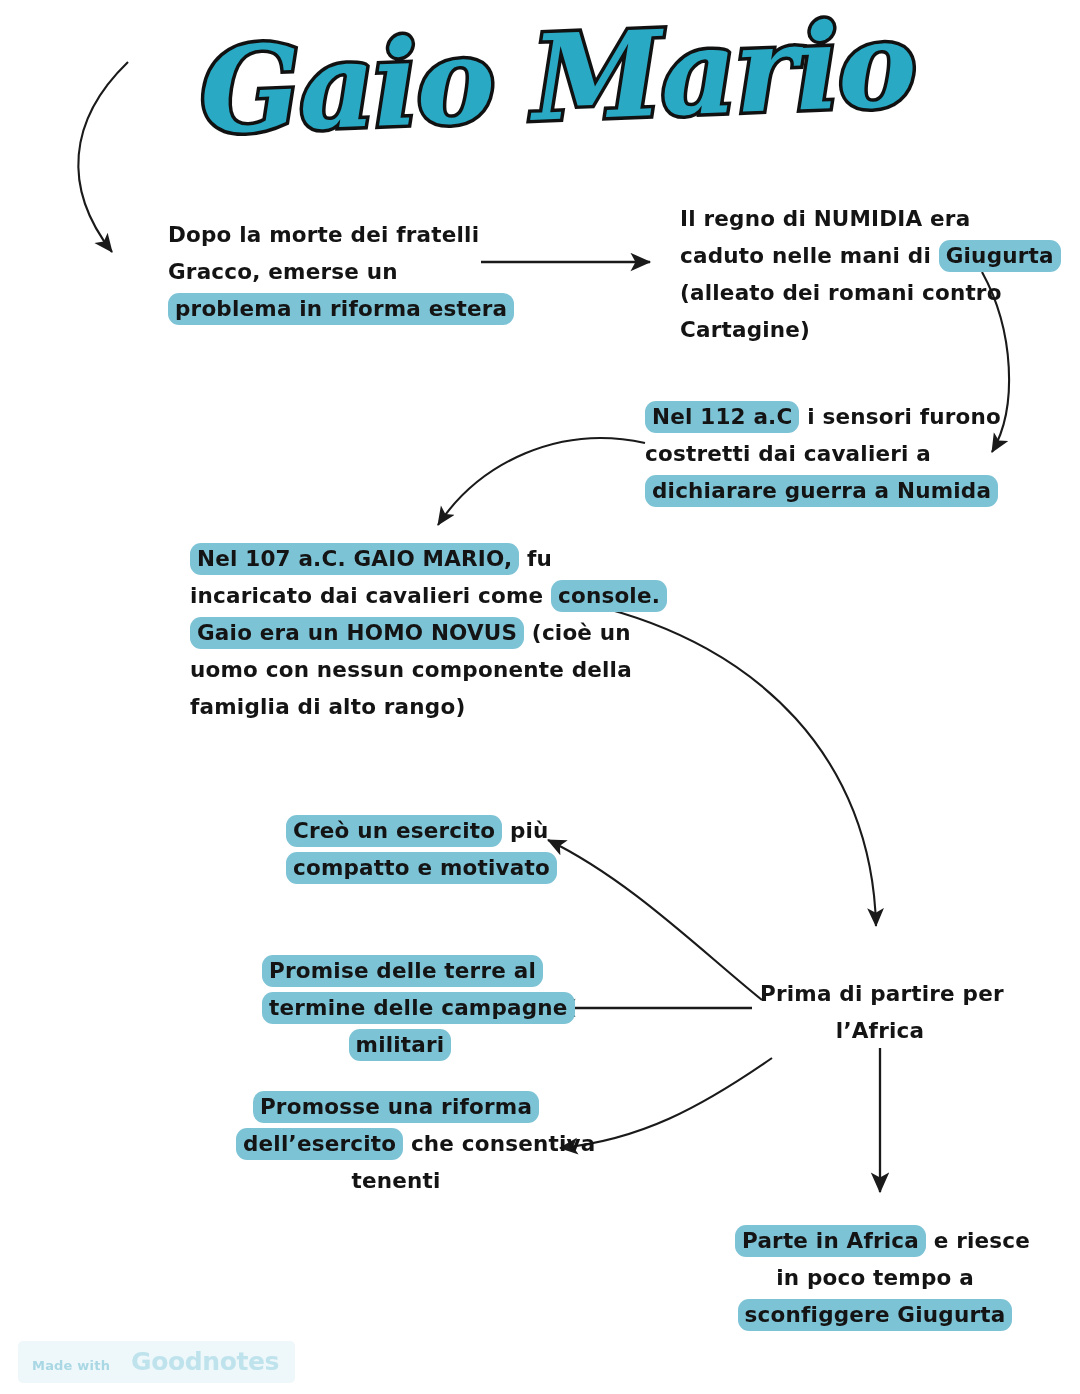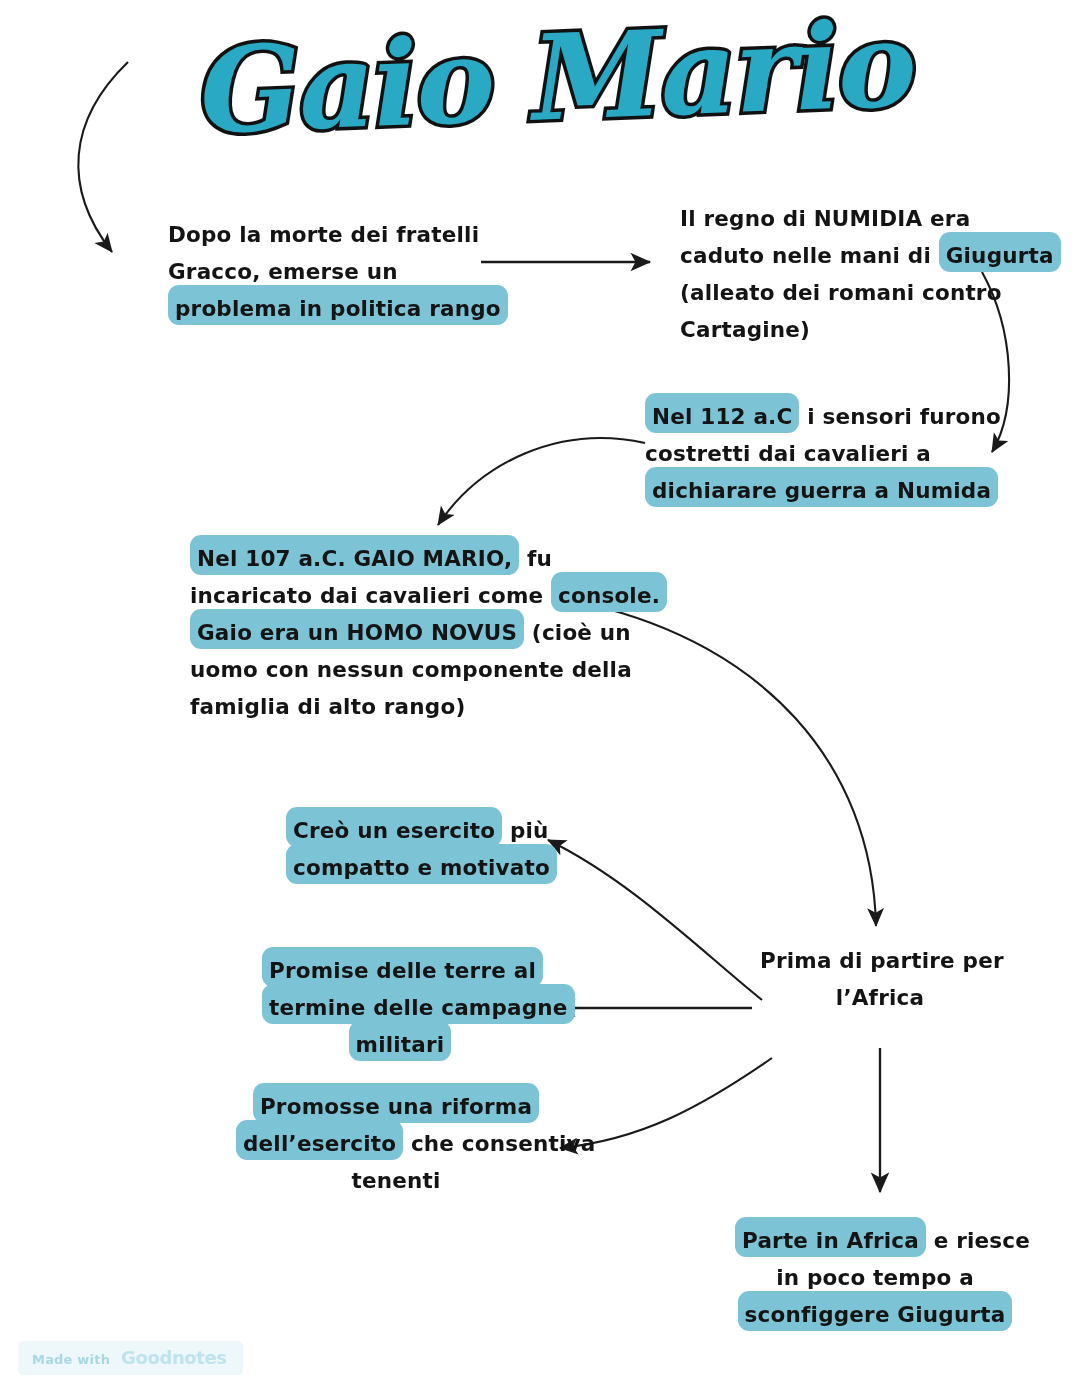--- a/index.html
+++ b/index.html
@@ -40,50 +40,50 @@
     font-weight:600;
     color:#141414;
     line-height:37px;
     letter-spacing:.2px;
   }
   .note .ln{display:block;white-space:nowrap;}
   .note.center .ln{text-align:center;}
   .hl{
     background:#7dc3d6;
     border-radius:11px;
-    padding:11px 7px 4px 7px;
+    padding:3px 7px 4px 7px;
     box-decoration-break:clone;
     -webkit-box-decoration-break:clone;
   }
 
   
   #b1{left:168px; top:216px; width:330px;}
   #b2{left:680px; top:200px; width:340px;}
   #b3{left:645px; top:398px; width:340px;}
   #b4{left:190px; top:540px; width:420px;}
   #b5{left:286px; top:812px; width:240px;}
   #b6{left:262px; top:952px; width:276px;}
   #b7{left:236px; top:1088px; width:320px;}
-  #b8{left:760px; top:942px; width:240px;}
+  #b8{left:760px; top:975px; width:240px;}
   #b9{left:735px; top:1222px; width:280px;}
 
   
   .watermark{
     position:absolute;
     left:18px; top:1341px;
     background:#eef7fa;
     border-radius:5px;
     padding:6px 16px 7px 14px;
     display:flex;
     align-items:baseline;
-    gap:11px;
+    gap:21px;
     color:#a9d8e4;
   }
   .watermark .made{font-size:13px;font-weight:600;letter-spacing:.2px;}
-  .watermark .brand{font-size:18px;font-weight:600;letter-spacing:-.4px;color:#bfe3ec;}
+  .watermark .brand{font-size:25px;font-weight:600;letter-spacing:-.4px;color:#bfe3ec;}
 </style>
 </head>
 <body>
 
 <div id="canvas">
 
   <div class="title">Gaio Mario</div>
 
   <svg class="arrows" viewBox="0 0 1080 1394">
     <defs>
@@ -100,21 +100,21 @@
       <path d="M762,1000 C700,950 630,880 548,840"></path>
       <path stroke-width="2.3" d="M752,1008 L556,1008"></path>
       <path d="M772,1058 C700,1108 640,1140 560,1148"></path>
       <path stroke-width="2.3" d="M880,1048 L880,1192"></path>
     </g>
   </svg>
 
   <div class="note" id="b1">
       <span class="ln"><span>Dopo la morte dei fratelli</span></span>
       <span class="ln"><span>Gracco, emerse un</span></span>
-      <span class="ln"><span class="hl">problema in politica rango</span></span>
+      <span class="ln"><span class="hl">problema in riforma estera</span></span>
     </div>
   <div class="note" id="b2">
       <span class="ln"><span>Il regno di NUMIDIA era</span></span>
       <span class="ln"><span>caduto nelle mani di </span><span class="hl">Giugurta</span></span>
       <span class="ln"><span>(alleato dei romani contro</span></span>
       <span class="ln"><span>Cartagine)</span></span>
     </div>
   <div class="note" id="b3">
       <span class="ln"><span class="hl">Nel 112 a.C</span><span> i sensori furono</span></span>
       <span class="ln"><span>costretti dai cavalieri a</span></span>

